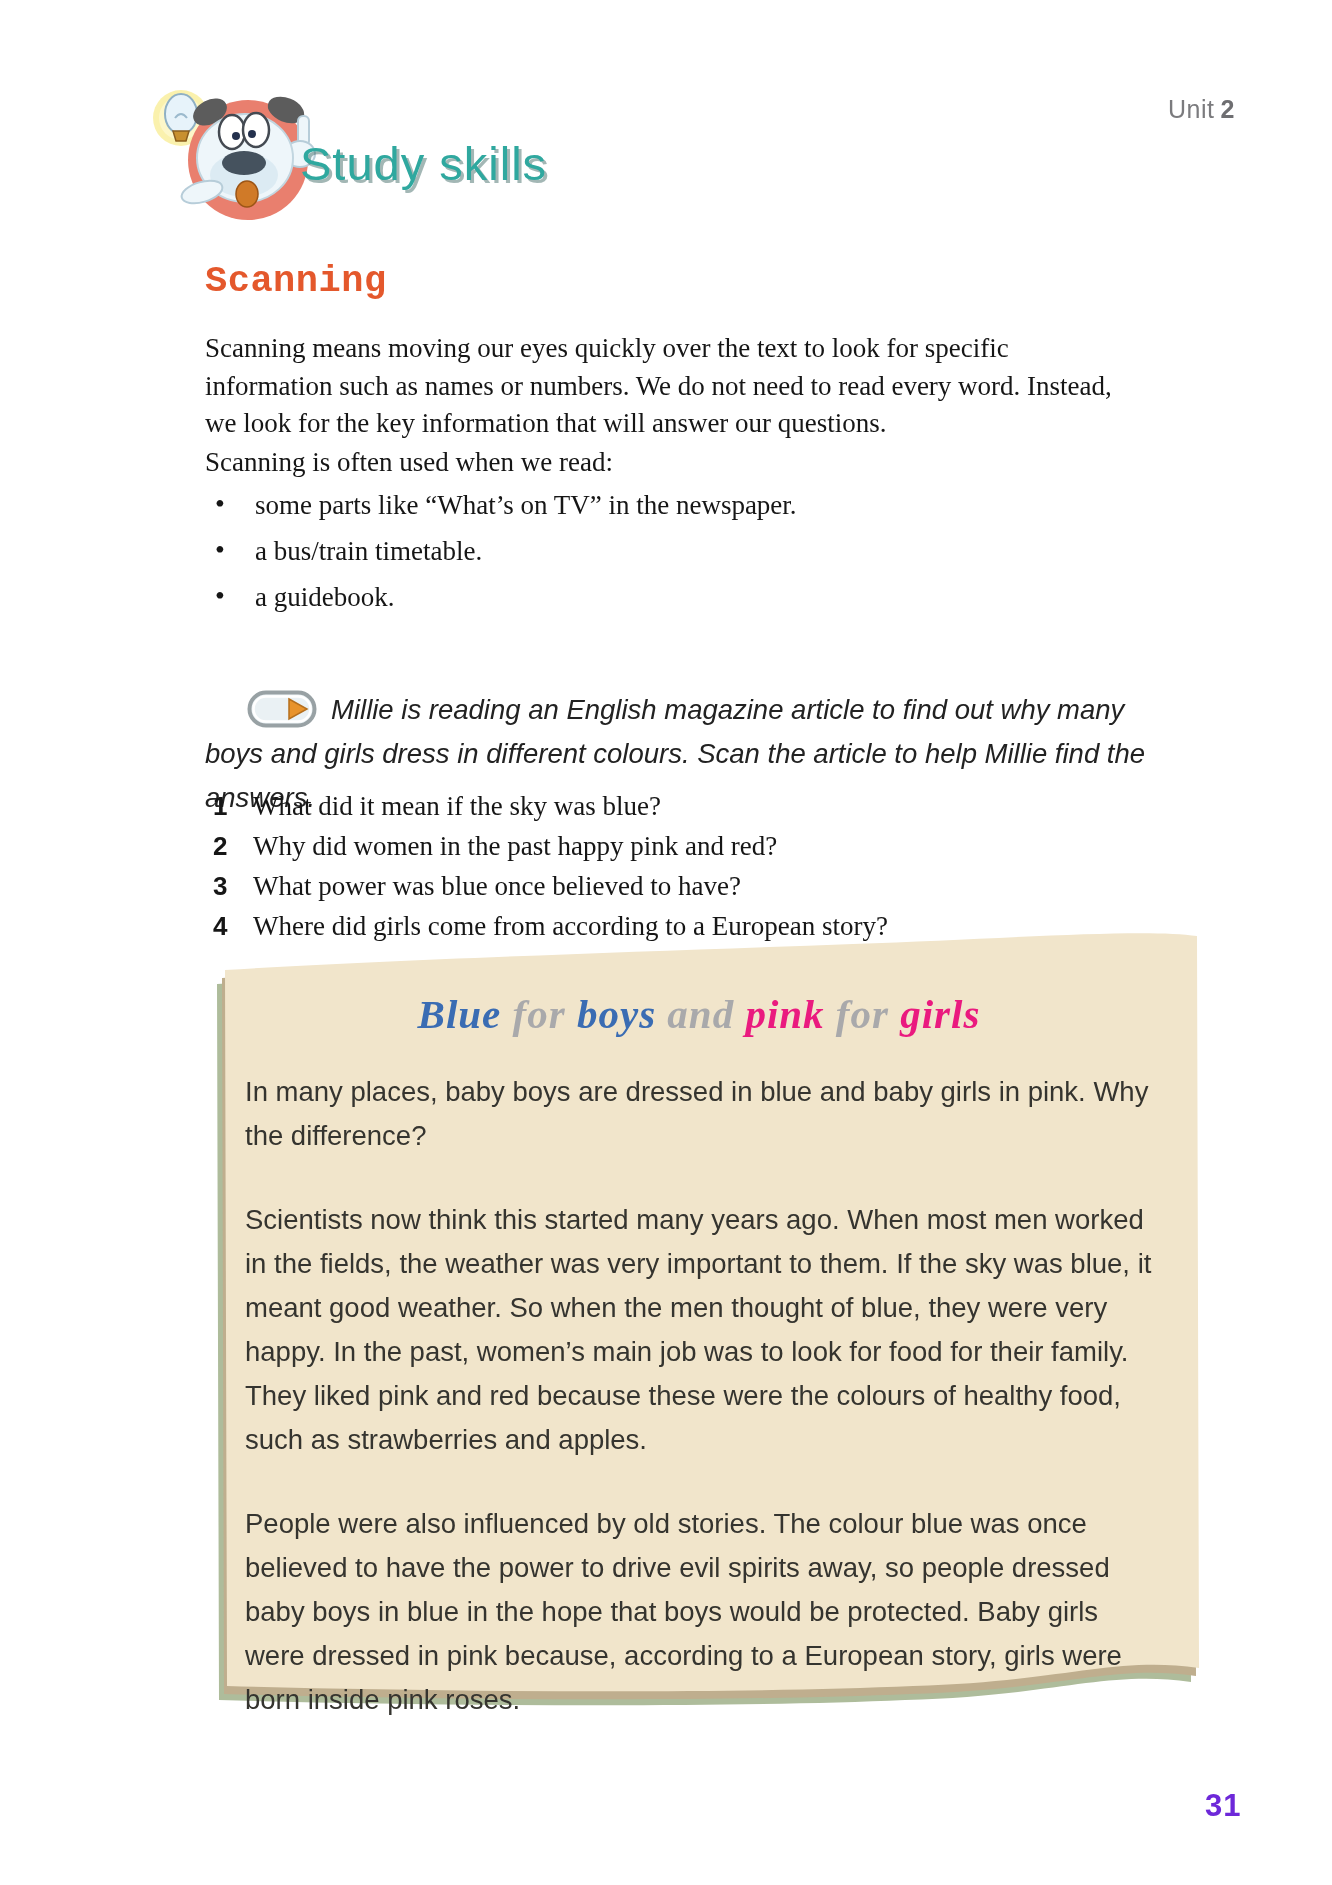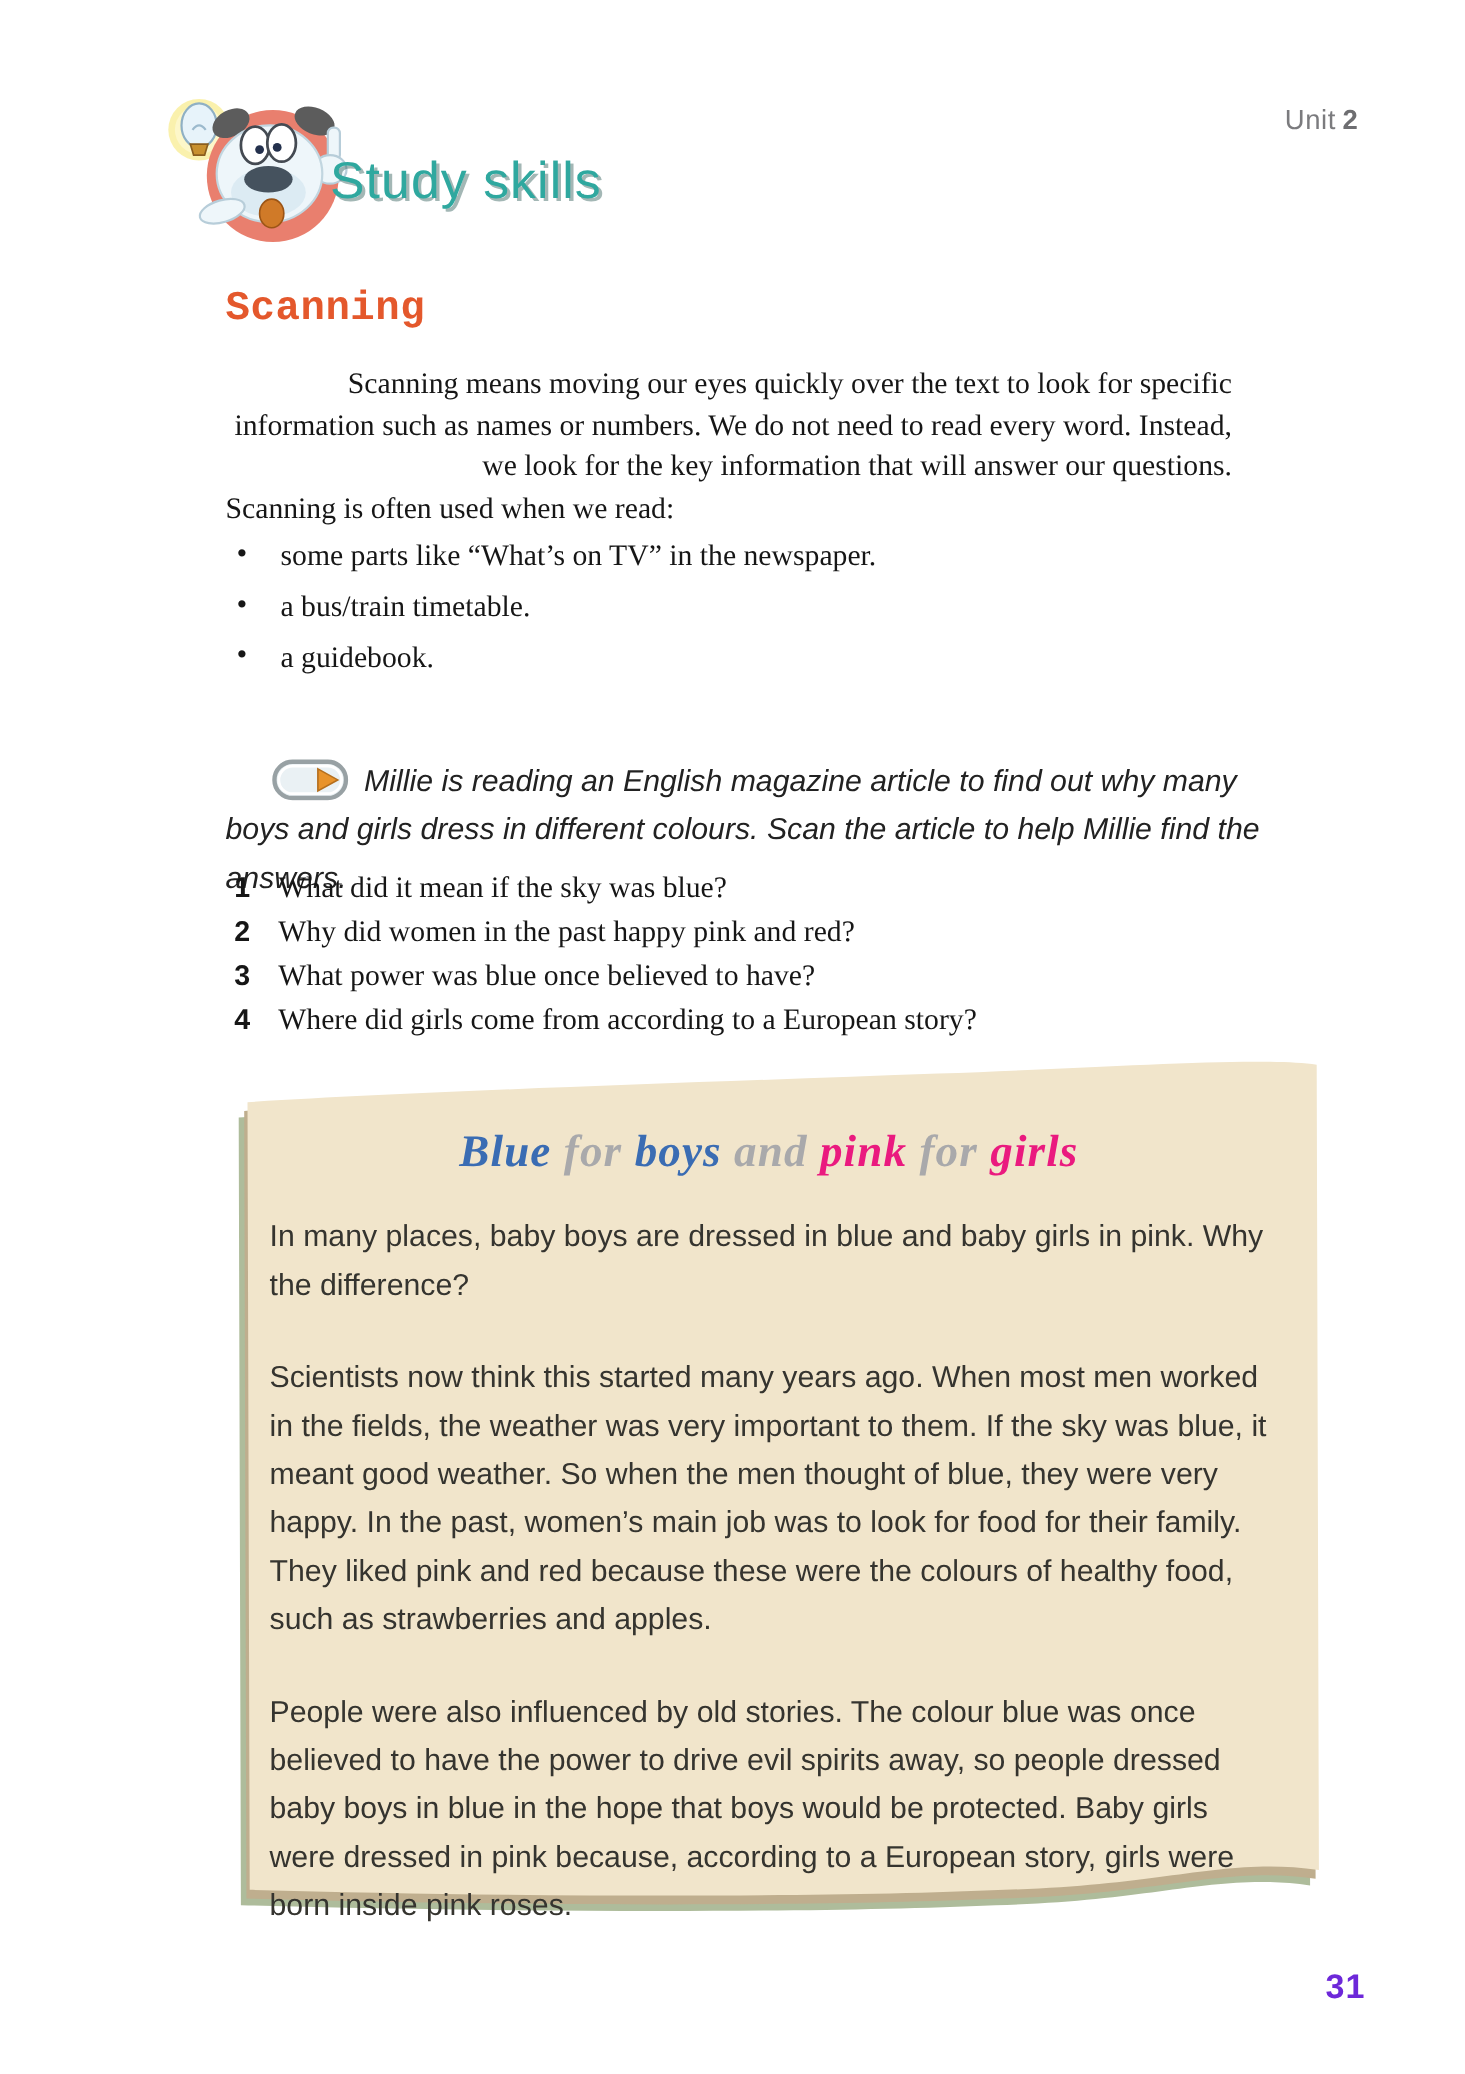--- a/index.html
+++ b/index.html
@@ -29,21 +29,21 @@
     text-shadow:3px 3px 0 rgba(52,96,92,.45);
   }
   
   .heading-scanning{
     position:absolute;left:205px;top:260px;
     font-family:Liberation Mono, monospace;
     font-weight:bold;font-size:37px;color:#e4582c;letter-spacing:.5px;
   }
   .intro{
     position:absolute;left:205px;top:330px;width:915px;
-    font-size:27px;line-height:37.5px;color:#161616;text-align:right;
+    font-size:27px;line-height:37.5px;color:#161616;
   }
   .usage-lead{
     position:absolute;left:205px;top:447px;
     font-size:27px;color:#161616;
   }
   .usage-list{
     position:absolute;left:205px;top:487px;width:900px;
     list-style:none;margin:0;padding:0;
   }
   .usage-list li{
@@ -68,21 +68,21 @@
   .questions{position:absolute;left:205px;top:791px;width:950px;}
   .q-row{height:40px;}
   .q-num{
     display:inline-block;width:48px;
     font-family:"Liberation Sans",sans-serif;
     font-weight:bold;font-size:26px;color:#161616;
     padding-left:8px;box-sizing:border-box;
   }
   .q-text{font-size:27px;color:#161616;}
   
-  .article{position:absolute;left:213px;top:952px;width:992px;height:852px;}
+  .article{position:absolute;left:213px;top:920px;width:992px;height:852px;}
   .article .paper-svg{position:absolute;left:0;top:0;width:100%;height:100%;}
   .article-content{
     position:absolute;left:32px;top:70px;width:908px;
   }
   .article-title{
     font-family:"Liberation Serif",serif;
     font-weight:bold;font-style:italic;
     font-size:41px;text-align:center;letter-spacing:1px;
     margin:0 0 32px 0;
   }

